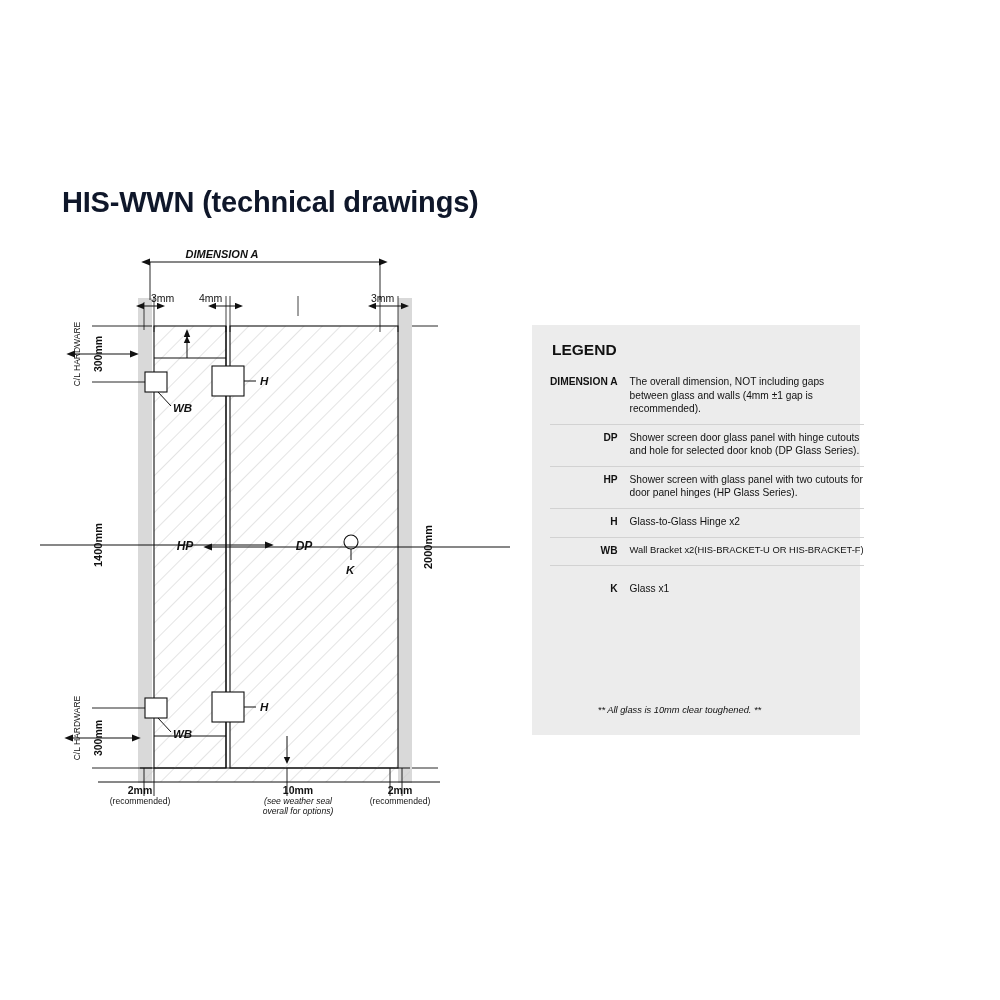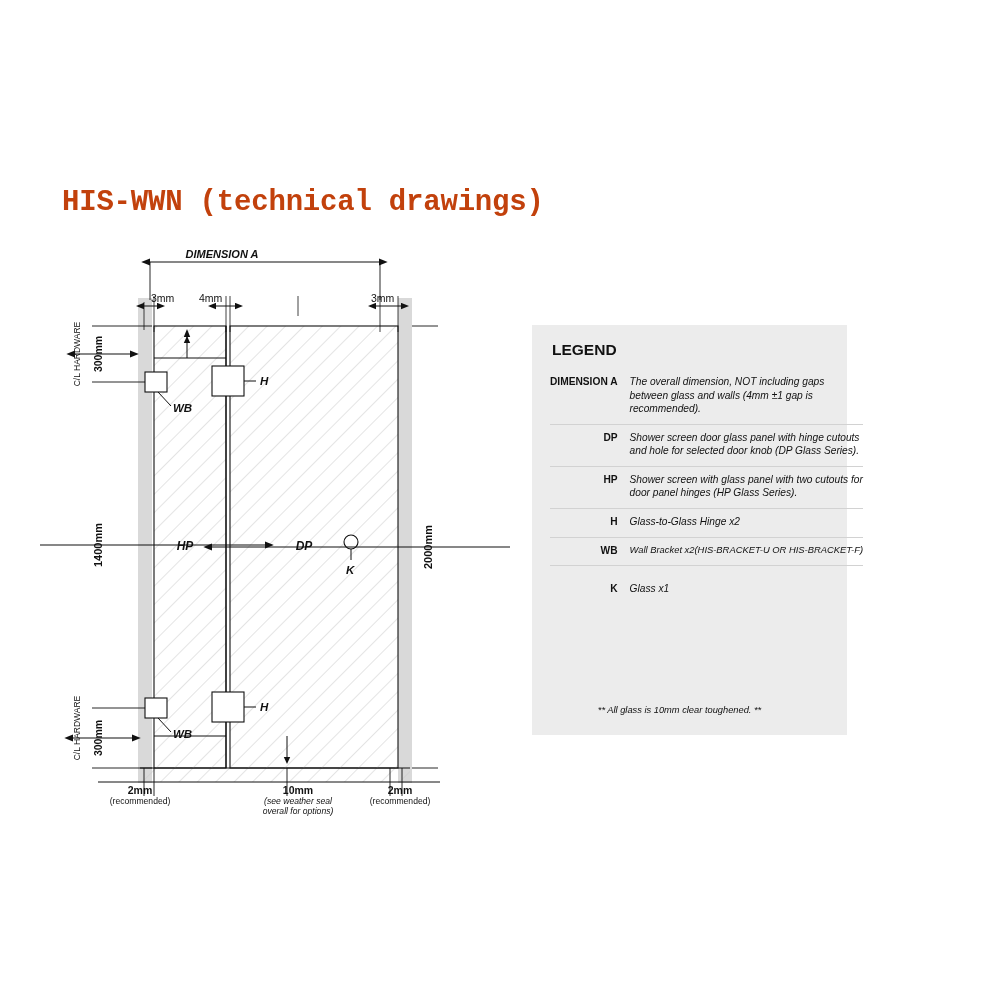--- a/index.html
+++ b/index.html
@@ -3,51 +3,51 @@
 <meta charset="utf-8">
 <style>
   html,body{margin:0;padding:0;}
   body{
     width:1000px;height:1000px;background:#ffffff;
     font-family:"Liberation Sans", sans-serif;
     color:#111;position:relative;overflow:hidden;
   }
   .page-title{
     position:absolute;left:62px;top:186px;
-    font-size:29px;font-weight:bold;letter-spacing:-0.2px;color:#c2410c;
+    font-size:29px;font-weight:bold;letter-spacing:-0.2px;color:#0f172a;
     white-space:nowrap;
-    font-family:Liberation Mono, monospace;
   }
 
   
   #drawing{position:absolute;left:40px;top:240px;width:470px;height:600px;}
   #drawing svg{display:block;}
 
   
   .legend-box{
     position:absolute;left:532px;top:325px;width:315px;height:410px;
     background:#ececec;
+    padding-left:13px;
   }
   .legend-title{
     position:absolute;left:20px;top:16px;font-size:15.5px;font-weight:bold;color:#111;
   }
   .legend-table{
     position:absolute;left:18px;top:44px;width:282px;
     border-collapse:collapse;
   }
   .legend-table td{
     vertical-align:top;padding:6px 0 8px 0;font-size:10.2px;line-height:1.33;color:#111;
     border-bottom:1px solid #d2d2d2;
   }
   .legend-table tr:last-child td{border-bottom:none;}
   .legend-key{
     width:86px;text-align:right;padding-right:9px !important;font-weight:bold;font-size:10.2px;
     white-space:nowrap;
   }
-  .legend-desc{padding-left:3px !important;font-style:italic;}
+  .legend-desc{padding-left:3px !important;}
   .legend-note{
     position:absolute;left:0;top:380px;width:295px;text-align:center;
     font-size:9.3px;font-style:italic;color:#111;
   }
   .wide-desc{white-space:nowrap;}
 </style>
 </head>
 <body>
 
 <div class="page-title">HIS-WWN (technical drawings)</div>

